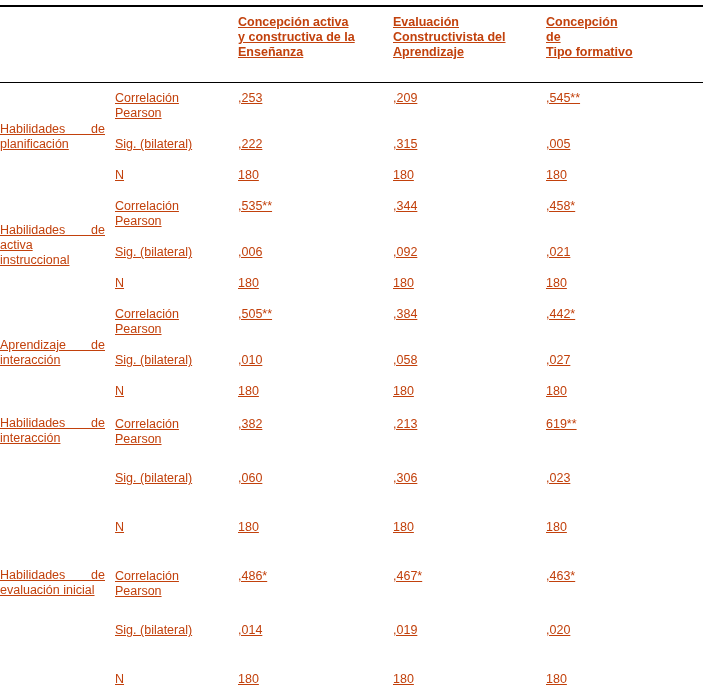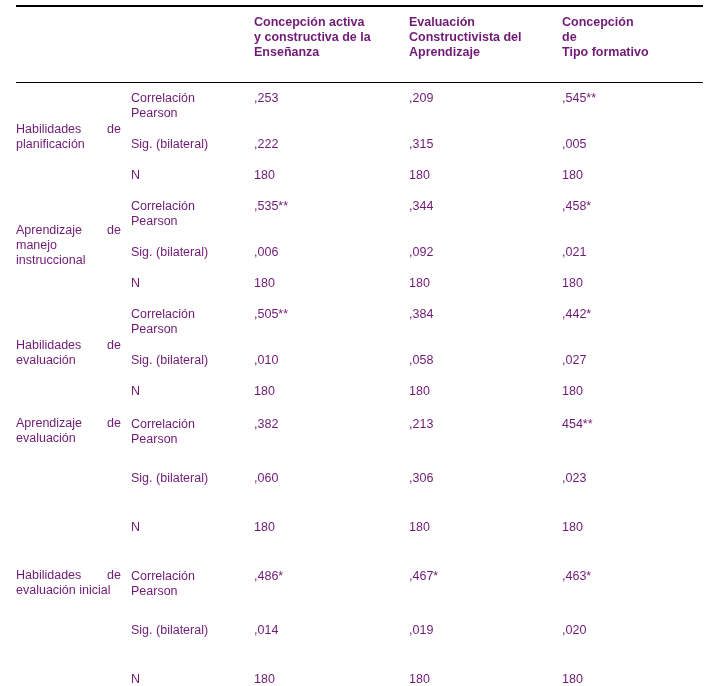--- a/index.html
+++ b/index.html
@@ -5,26 +5,27 @@
   html, body {
     margin: 0;
     padding: 0;
     background: #ffffff;
   }
   .page {
     position: relative;
     width: 709px;
     height: 686px;
     box-sizing: border-box;
-    padding: 5px 6px 0 16px;
+    padding: 5px 6px 0 0;
     background: #ffffff;
     font-family: "Liberation Sans", sans-serif;
-    color: #701a75;
+    color: #c2410c;
     font-size: 12.5px;
     line-height: 15px;
+    text-decoration: underline;
   }
   table.corr {
     width: 100%;
     border-collapse: collapse;
     table-layout: fixed;
     border-top: 2px solid #000;
     border-bottom: 2px solid #000;
   }
   col.c-group { width: 115px; }
   col.c-stat  { width: 123px; }
@@ -120,21 +121,21 @@
       <tr>
         <td class="row-label">N</td>
         <td class="val">180</td>
         <td class="val">180</td>
         <td class="val">180</td>
       </tr>
     </tbody>
 
     <tbody>
       <tr>
-        <td class="group-label" rowspan="3">Aprendizaje de manejo instruccional</td>
+        <td class="group-label" rowspan="3">Habilidades de activa instruccional</td>
         <td class="row-label">Correlación
 Pearson</td>
         <td class="val">,535**</td>
         <td class="val">,344</td>
         <td class="val">,458*</td>
       </tr>
       <tr>
         <td class="row-label">Sig. (bilateral)</td>
         <td class="val">,006</td>
         <td class="val">,092</td>
@@ -143,21 +144,21 @@
       <tr>
         <td class="row-label">N</td>
         <td class="val">180</td>
         <td class="val">180</td>
         <td class="val">180</td>
       </tr>
     </tbody>
 
     <tbody>
       <tr>
-        <td class="group-label" rowspan="3">Habilidades de evaluación</td>
+        <td class="group-label" rowspan="3">Aprendizaje de interacción</td>
         <td class="row-label">Correlación
 Pearson</td>
         <td class="val">,505**</td>
         <td class="val">,384</td>
         <td class="val">,442*</td>
       </tr>
       <tr>
         <td class="row-label">Sig. (bilateral)</td>
         <td class="val">,010</td>
         <td class="val">,058</td>
@@ -166,26 +167,26 @@
       <tr>
         <td class="row-label">N</td>
         <td class="val">180</td>
         <td class="val">180</td>
         <td class="val">180</td>
       </tr>
     </tbody>
 
     <tbody class="top-label spaced">
       <tr class="first">
-        <td class="group-label" rowspan="3">Aprendizaje de evaluación</td>
+        <td class="group-label" rowspan="3">Habilidades de interacción</td>
         <td class="row-label">Correlación
 Pearson</td>
         <td class="val">,382</td>
         <td class="val">,213</td>
-        <td class="val">454**</td>
+        <td class="val">619**</td>
       </tr>
       <tr>
         <td class="row-label">Sig. (bilateral)</td>
         <td class="val">,060</td>
         <td class="val">,306</td>
         <td class="val">,023</td>
       </tr>
       <tr>
         <td class="row-label">N</td>
         <td class="val">180</td>

